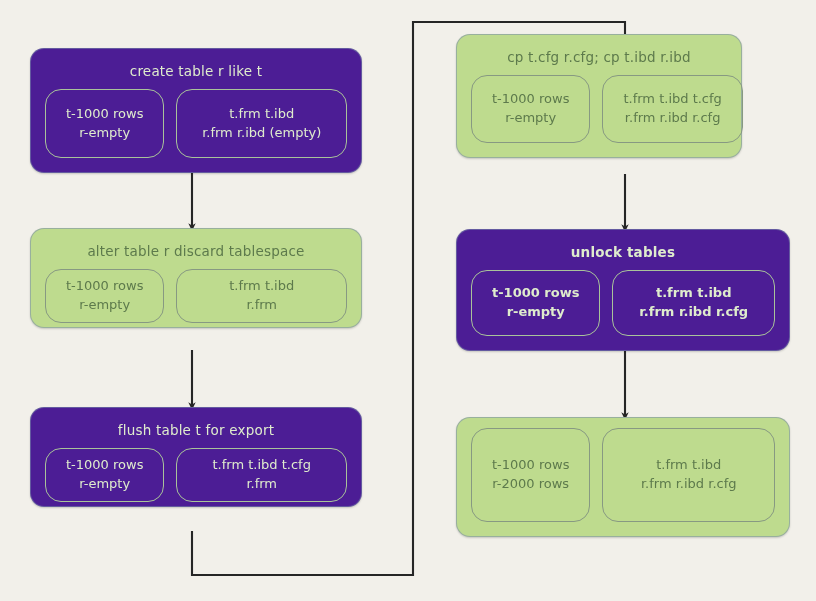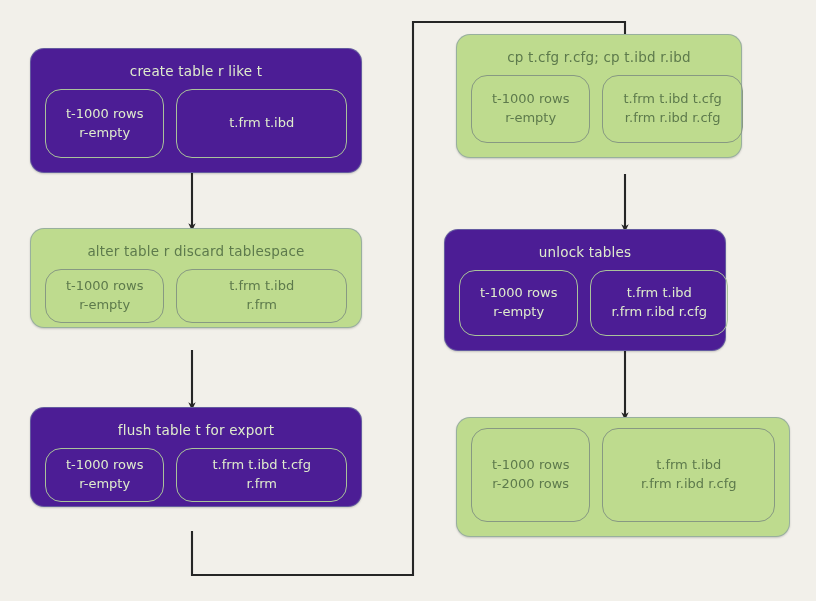--- a/index.html
+++ b/index.html
@@ -124,20 +124,21 @@
 
   <div class="node dark" style="left:30px; top:48px; width:332px; height:125px;">
     <div class="node-title">create table r like t</div>
     <div class="panels">
       <div class="panel rows">
         <span class="panel-line">t-1000 rows</span>
         <span class="panel-line">r-empty</span>
       </div>
       <div class="panel files">
         <span class="panel-line">t.frm   t.ibd</span>
+        <span class="panel-line">r.frm r.ibd (empty)</span>
       </div>
     </div>
   </div>
 
   <div class="node light" style="left:30px; top:228px; width:332px; height:100px;">
     <div class="node-title">alter table r discard tablespace</div>
     <div class="panels">
       <div class="panel rows">
         <span class="panel-line">t-1000 rows</span>
         <span class="panel-line">r-empty</span>
@@ -170,21 +171,21 @@
         <span class="panel-line">t-1000 rows</span>
         <span class="panel-line">r-empty</span>
       </div>
       <div class="panel files">
         <span class="panel-line">t.frm  t.ibd  t.cfg</span>
         <span class="panel-line">r.frm  r.ibd  r.cfg</span>
       </div>
     </div>
   </div>
 
-  <div class="node dark" style="left:444px; top:229px; width:282px; height:122px;">
+  <div class="node dark" style="left:456px; top:229px; width:334px; height:122px;font-weight:bold;">
     <div class="node-title">unlock tables</div>
     <div class="panels">
       <div class="panel rows">
         <span class="panel-line">t-1000 rows</span>
         <span class="panel-line">r-empty</span>
       </div>
       <div class="panel files">
         <span class="panel-line">t.frm   t.ibd</span>
         <span class="panel-line">r.frm r.ibd  r.cfg</span>
       </div>

